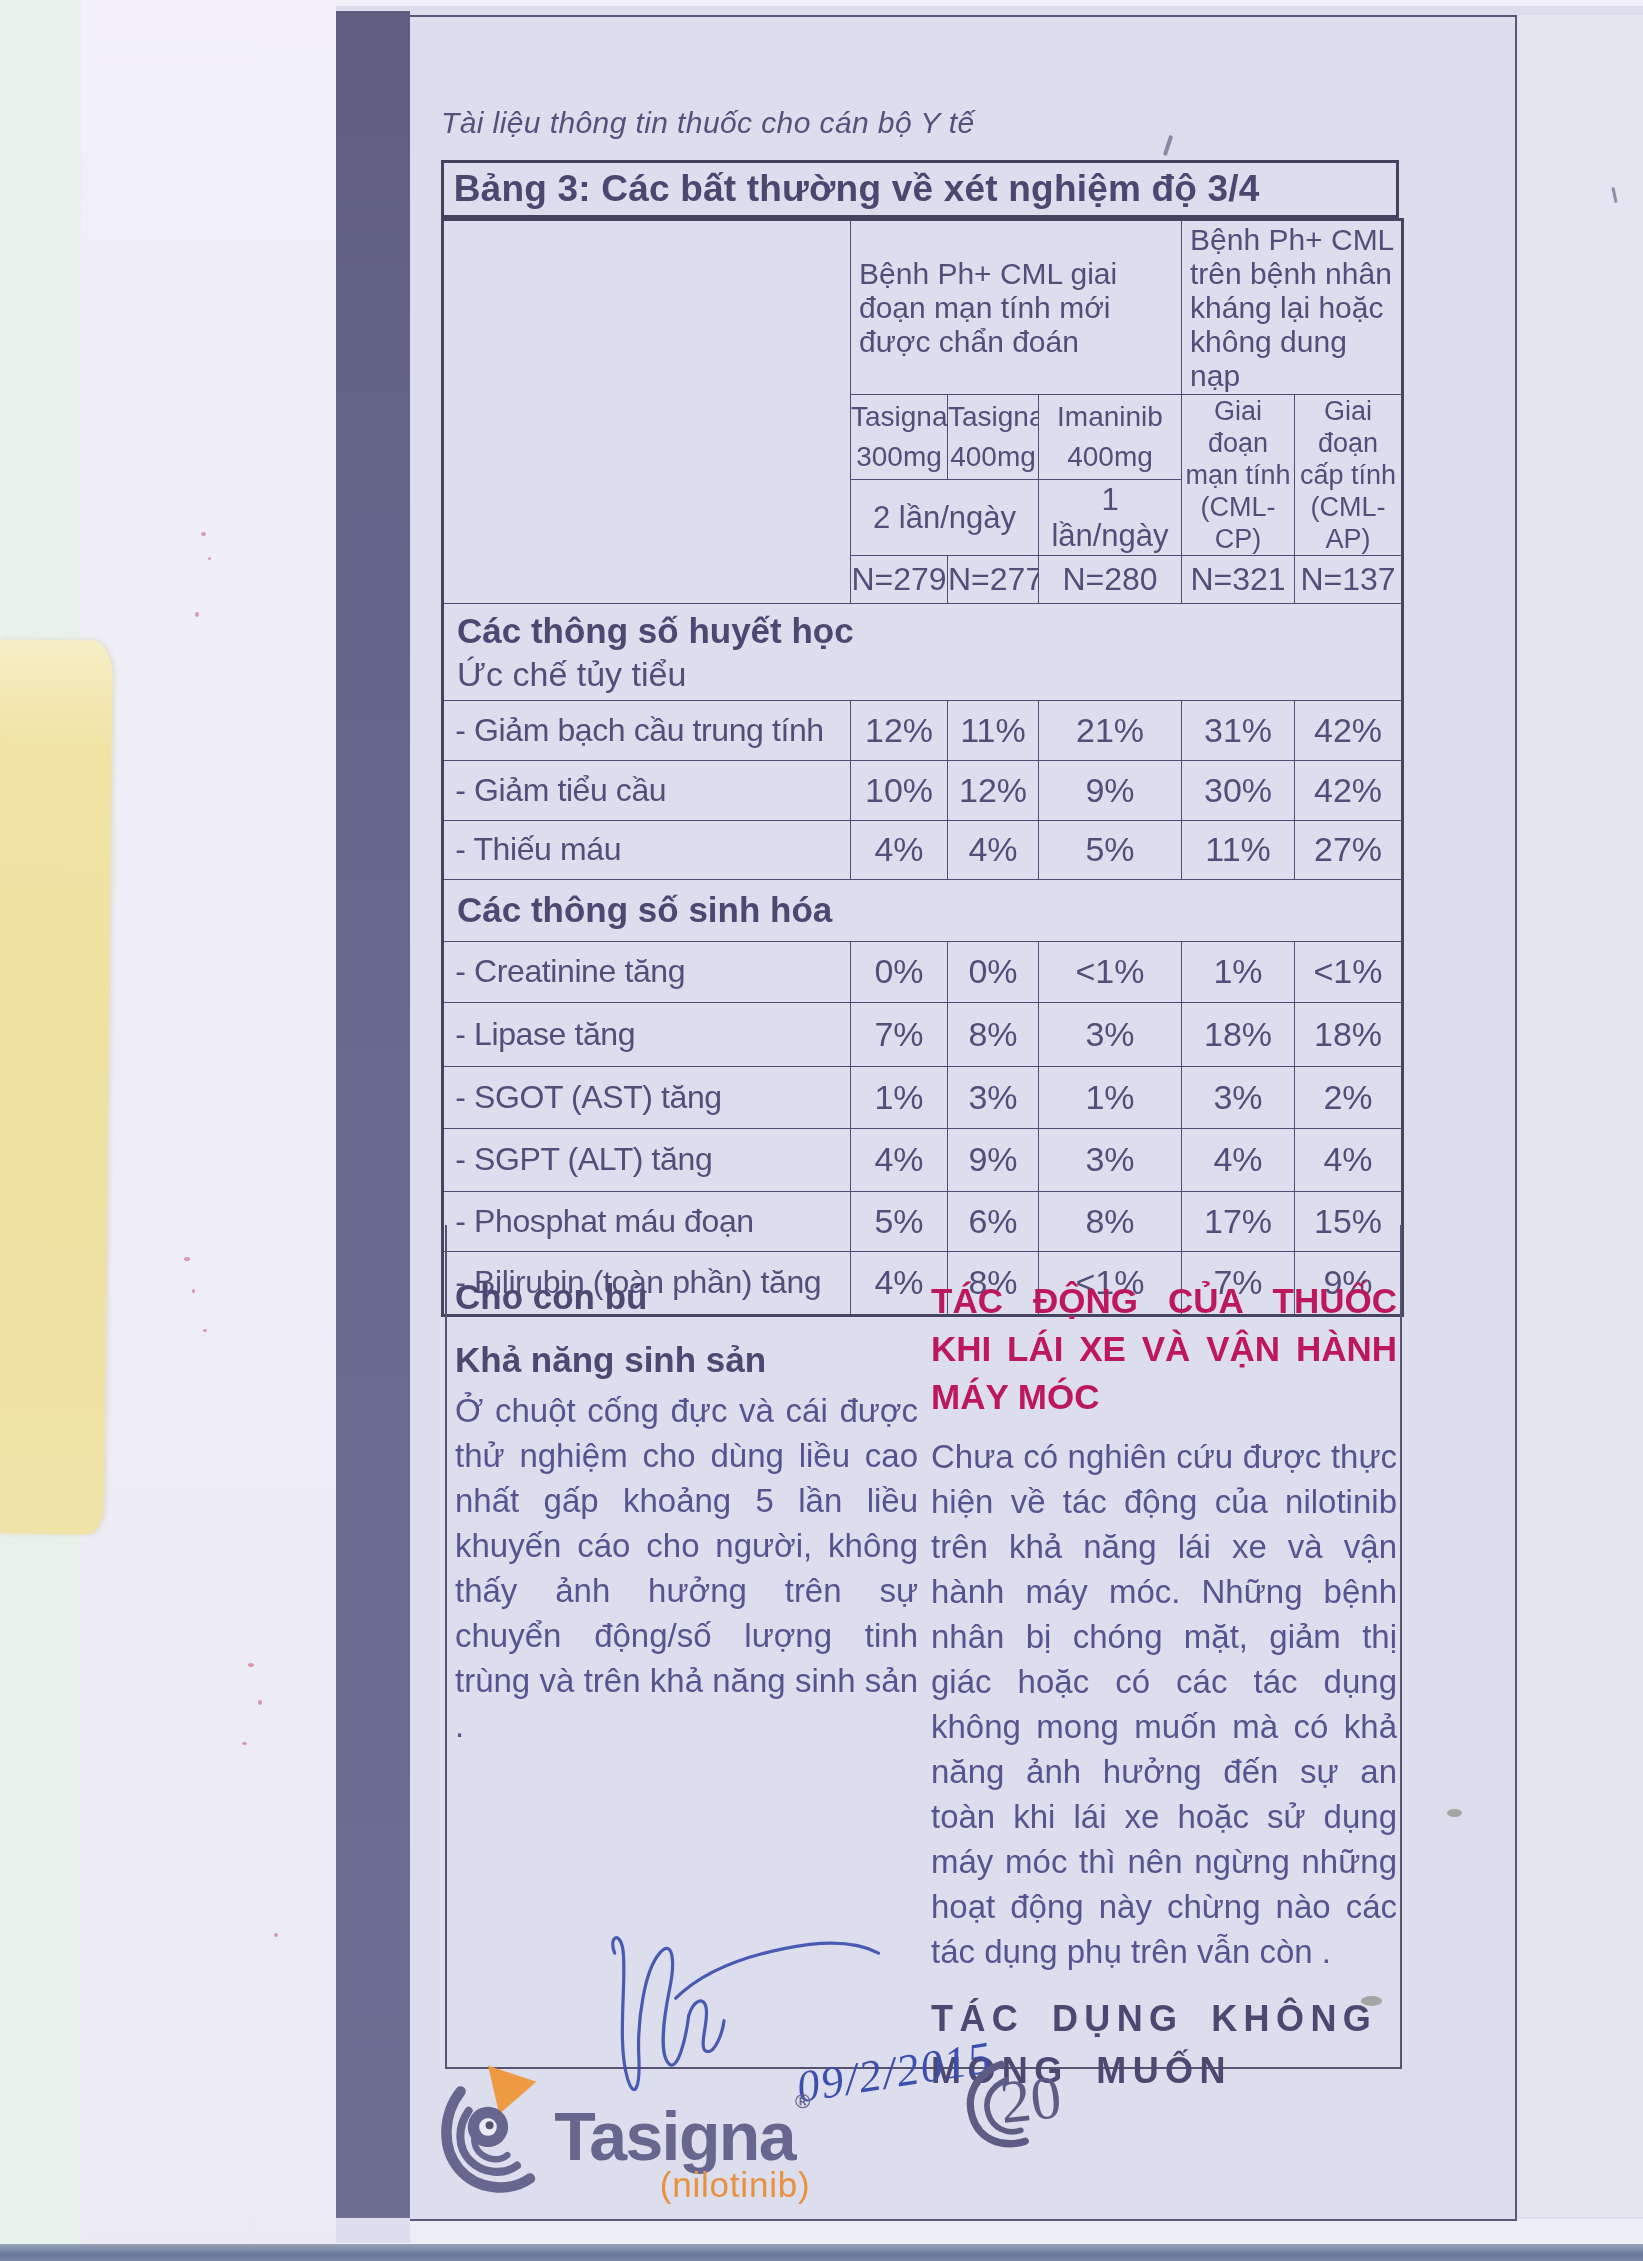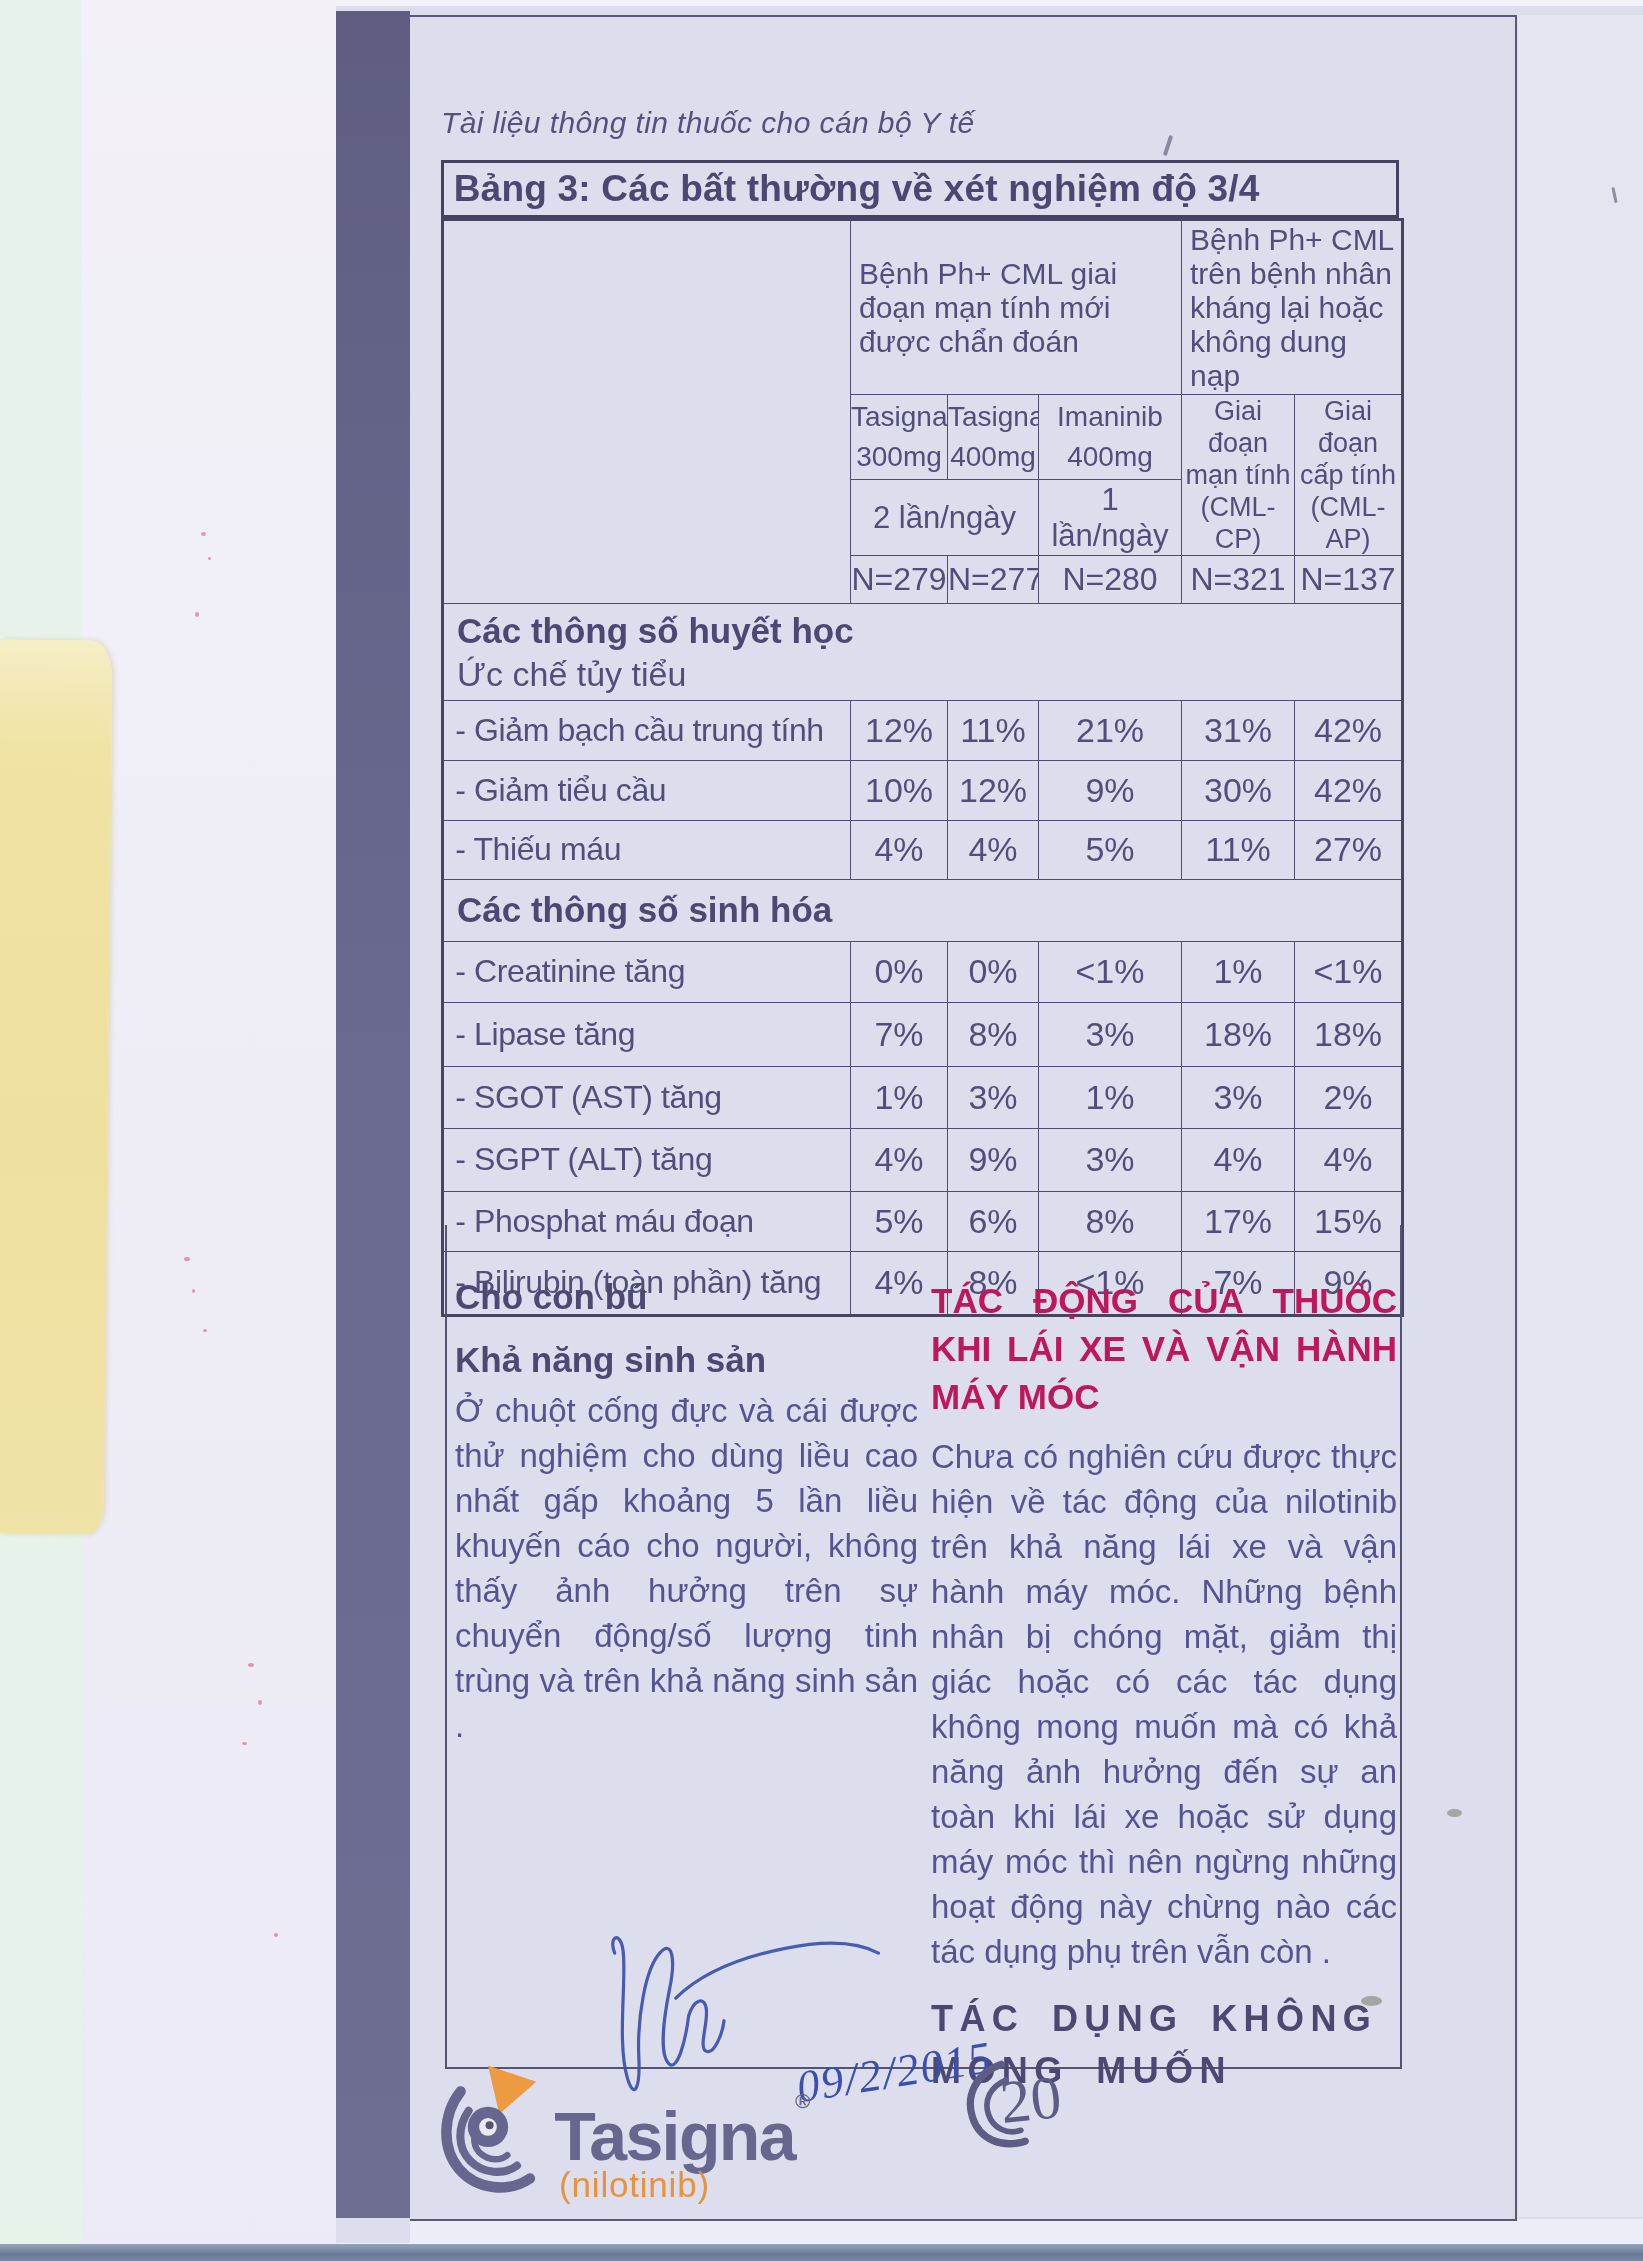--- a/index.html
+++ b/index.html
@@ -73,21 +73,21 @@
   .signature{position:absolute;left:592px;top:1921px;}
   .hand-date{position:absolute;left:796px;top:2046px;font-family:"Liberation Serif",serif;
     font-style:italic;font-size:45px;color:#3d4fae;transform:rotate(-9deg);letter-spacing:1.6px;}
   .page-stamp{position:absolute;left:959px;top:2050px;transform:rotate(-6deg);}
   .page-stamp .num{position:absolute;left:42px;top:14.5px;font-size:61px;color:#5d5c85;
     font-family:"Liberation Serif",serif;}
   .logo{position:absolute;left:441px;top:2064px;display:flex;}
   .logo-text{margin-left:11.3px;}
   .brand{font-size:68px;font-weight:bold;color:#66668e;letter-spacing:-1.6px;line-height:74px;}
   .brand sup{font-size:21px;vertical-align:52px;letter-spacing:0;}
-  .generic{font-size:35px;color:#e8913f;margin:-8px 0 0 4.8px;letter-spacing:0.8px;}
+  .generic{font-size:35px;color:#e8913f;margin:-8px 0 0 4.8px;letter-spacing:0.8px;text-align:right;}
 </style>
 </head>
 <body>
 
 <div class="edge-strip"></div>
 <div class="backing-sheet"></div>
 <div class="tape"></div>
 <div class="scan-page"></div>
 <div class="spine-band"></div>
 <div class="outside-right"></div>

